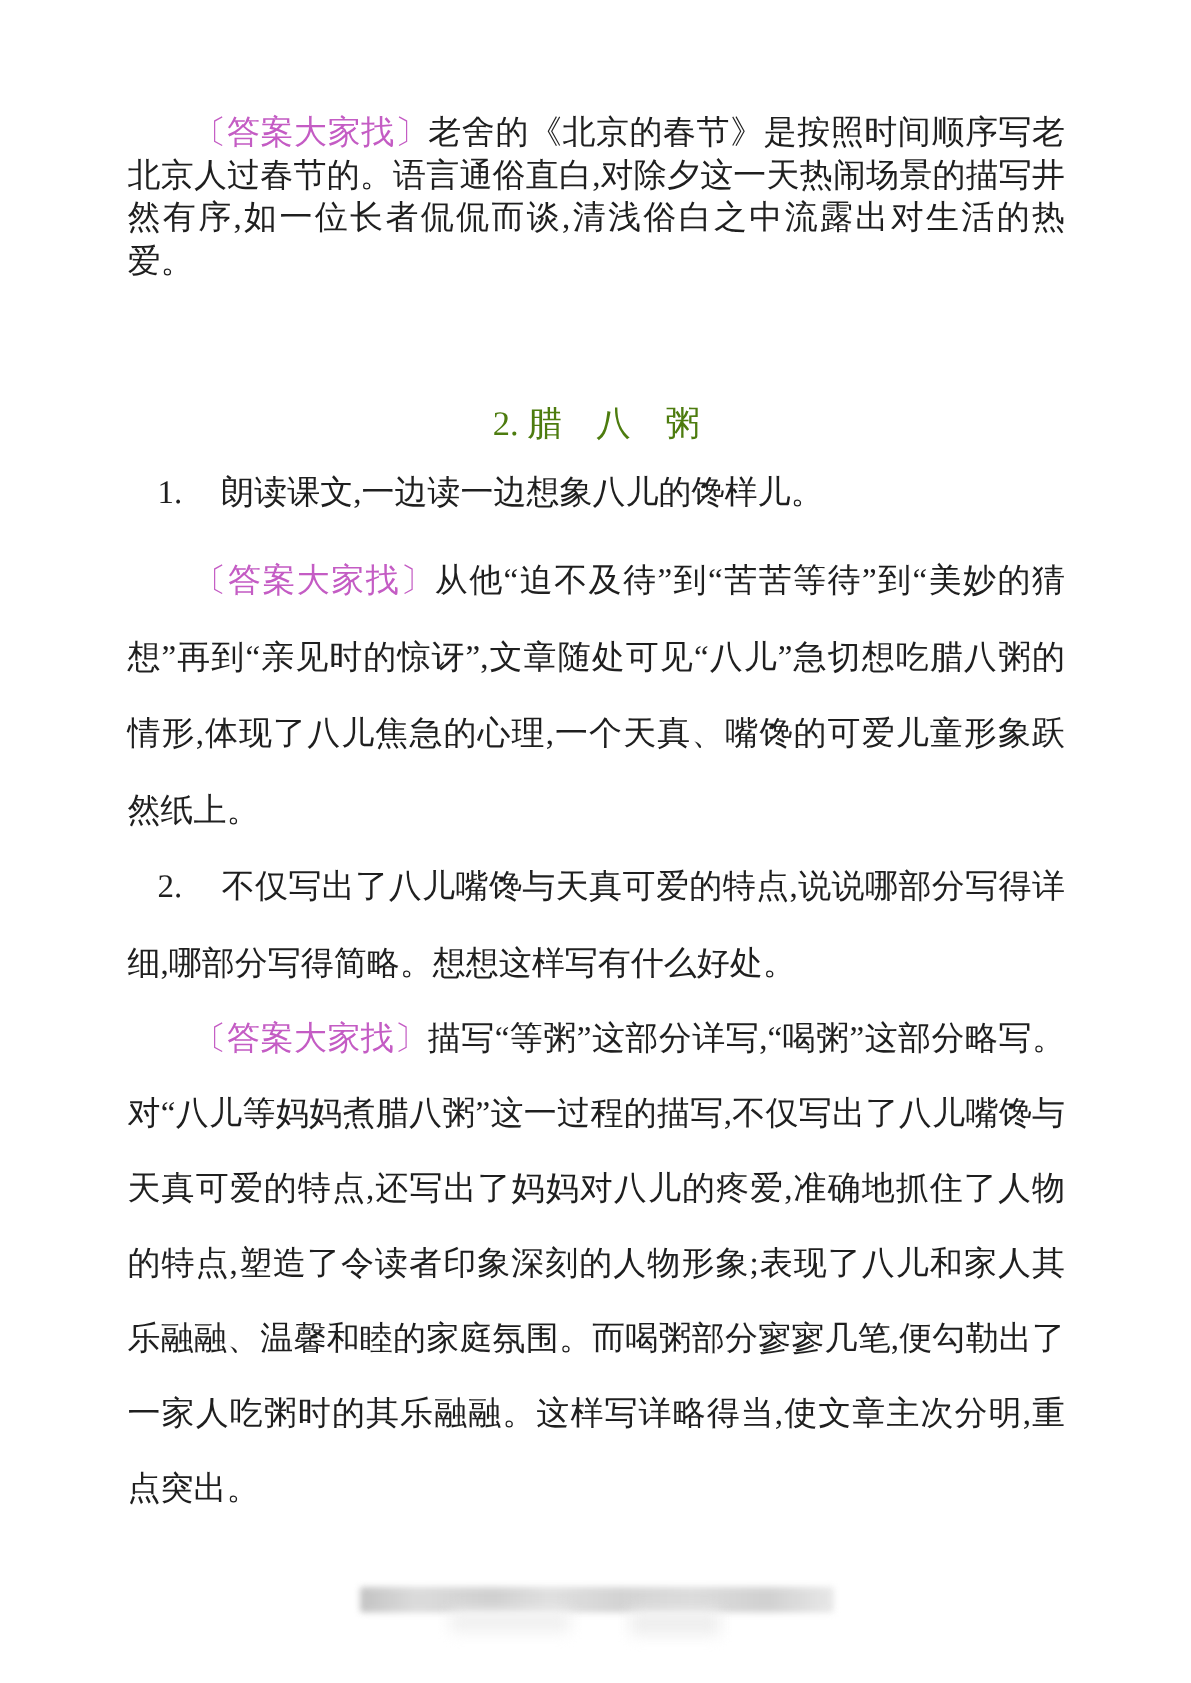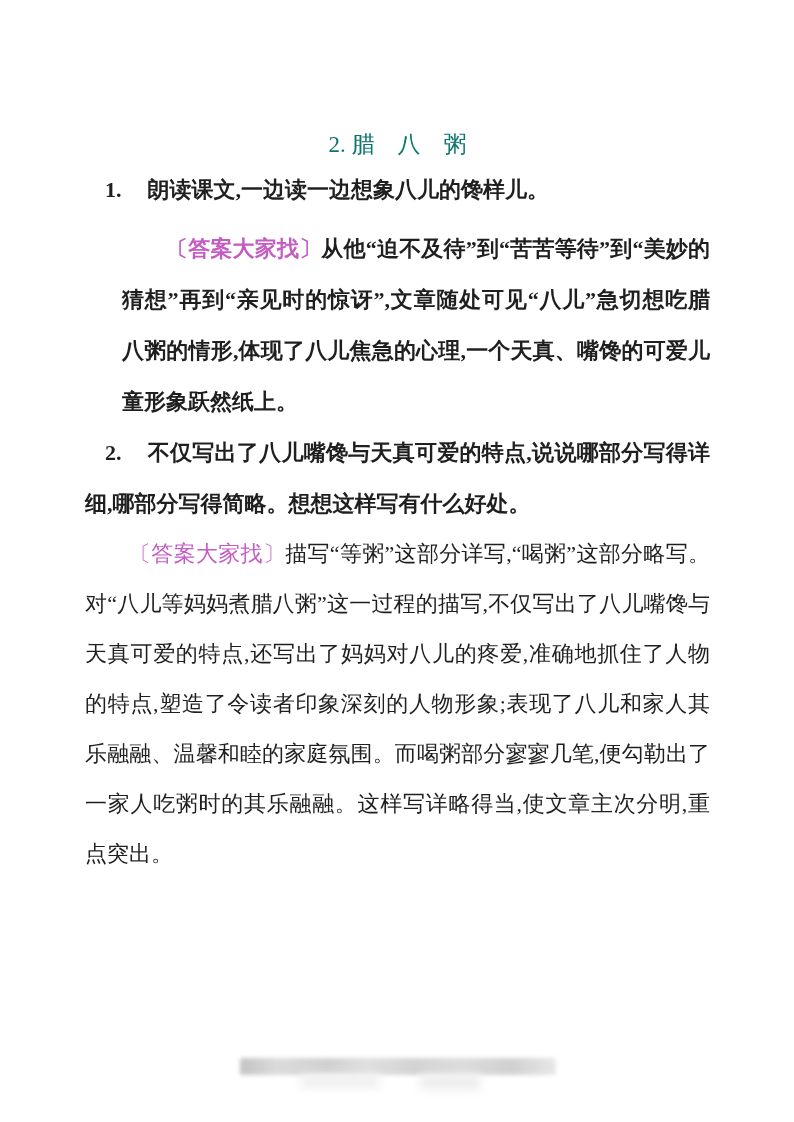--- a/index.html
+++ b/index.html
@@ -21,38 +21,38 @@
     width: 794px;
     height: 1053px;
     overflow: hidden;
     box-sizing: border-box;
     padding: 74px 84px 0 85px;
   }
 
   p { margin: 0; font-size: 22px; text-align: justify; }
 
   .tight { line-height: 28.5px; }
-  .loose { line-height: 51px; font-weight: bold; }
+  .loose { line-height: 51px; }
   .loose-a2 { line-height: 50px; }
   .indent { text-indent: 2em; }
 
   .answer-label { color: #c45cc4; }
 
   .lesson-heading {
     font-size: 23px;
     font-weight: 400;
     text-align: center;
-    margin: 56px 0 0 0;
+    margin: 80px 0 0 0;
     line-height: 30px;
-    color: #0f766e;
+    color: #4d7c0f;
   }
 
   .question { text-indent: 20px; }
   .q1 { margin-top: 4px; }
-  .a1 { margin-top: 8px; margin-left: 37px; }
+  .a1 { margin-top: 8px; }
   .q-num { margin-right: 26px; }
 
   
   .watermark {
     position: absolute;
     top: 1058px;
     left: 240px;
     width: 316px;
     height: 17px;
     border-radius: 2px;
@@ -77,20 +77,21 @@
     filter: blur(5px);
   }
 </style>
 </head>
 <body>
 
 <div class="page">
 
   <div class="content-clip">
 
+    <p class="tight indent"><span class="answer-label">〔答案大家找〕</span><span>老舍的《北京的春节》是按照时间顺序写老北京人过春节的。语言通俗直白,对除夕这一天热闹场景的描写井然有序,如一位长者侃侃而谈,清浅俗白之中流露出对生活的热爱。</span></p>
 
 
     <h2 class="lesson-heading">2. 腊　八　粥</h2>
 
     <p class="loose question q1"><span class="q-num">1.</span><span>朗读课文,一边读一边想象八儿的馋样儿。</span></p>
 
     <p class="loose indent a1"><span class="answer-label">〔答案大家找〕</span><span>从他“迫不及待”到“苦苦等待”到“美妙的猜想”再到“亲见时的惊讶”,文章随处可见“八儿”急切想吃腊八粥的情形,体现了八儿焦急的心理,一个天真、嘴馋的可爱儿童形象跃然纸上。</span></p>
 
     <p class="loose question"><span class="q-num">2.</span><span>不仅写出了八儿嘴馋与天真可爱的特点,说说哪部分写得详细,哪部分写得简略。想想这样写有什么好处。</span></p>
 

